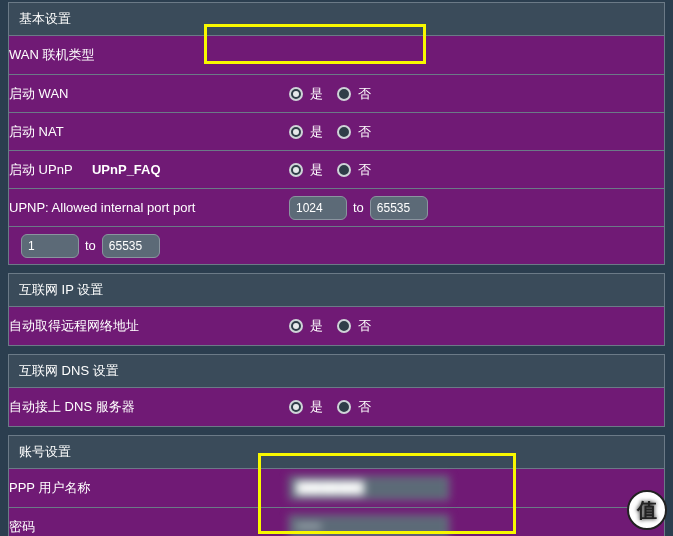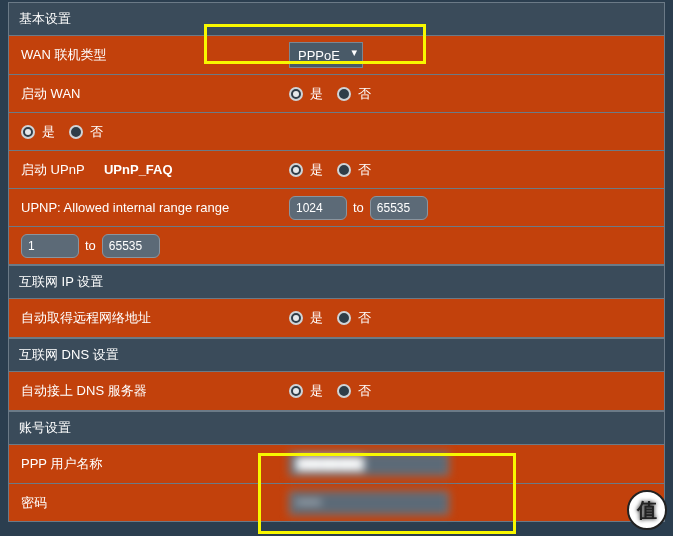--- a/index.html
+++ b/index.html
@@ -9,40 +9,39 @@
     font-size: 13px;
     color: #ffffff;
     width: 673px;
     height: 536px;
     overflow: hidden;
     position: relative;
     padding: 2px 8px 0 8px;
   }
   .panel {
     border: 1px solid #6b7a87;
-    margin-bottom: 0;
-    background: #c2410c;
+    margin-bottom: 8px;
+    background: #701a75;
   }
   .panel-header {
     background: #3a4b5a;
     padding: 7px 10px;
     font-size: 13px;
     border-bottom: 1px solid #6b7a87;
   }
   .row {
     display: flex;
     align-items: center;
     border-top: 1px solid #6b7a87;
     min-height: 38px;
     padding: 3px 0;
   }
   .panel-header + .row { border-top: none; }
   .label-cell {
     width: 268px;
-    padding-left: 12px;
     flex-shrink: 0;
   }
   .input-cell {
     flex: 1;
     padding-left: 12px;
     display: flex;
     align-items: center;
     gap: 6px;
   }
   select {
@@ -133,40 +132,34 @@
   }
 </style>
 </head>
 <body>
 
 <div class="panel">
   <div class="panel-header">基本设置</div>
 
   <div class="row">
     <div class="label-cell">WAN 联机类型</div>
-    <div class="input-cell">
-      <span class="select-wrap">
-        <select>
-          <option>PPPoE</option>
-        </select>
-      </span>
-    </div>
   </div>
 
   <div class="row">
     <div class="label-cell">启动 WAN</div>
     <div class="input-cell">
       <input type="radio" name="wan" checked="" style="">
       <span class="radio-label">是</span>
       <input type="radio" name="wan" style="">
       <span class="radio-label">否</span>
     </div>
   </div>
 
   <div class="row">
+    <div class="label-cell">启动 NAT</div>
     <div class="input-cell">
       <input type="radio" name="nat" checked="" style="">
       <span class="radio-label">是</span>
       <input type="radio" name="nat" style="">
       <span class="radio-label">否</span>
     </div>
   </div>
 
   <div class="row">
     <div class="label-cell">
@@ -175,21 +168,21 @@
     </div>
     <div class="input-cell">
       <input type="radio" name="upnp" checked="" style="">
       <span class="radio-label">是</span>
       <input type="radio" name="upnp" style="">
       <span class="radio-label">否</span>
     </div>
   </div>
 
   <div class="row">
-    <div class="label-cell">UPNP: Allowed internal range range</div>
+    <div class="label-cell">UPNP: Allowed internal port port</div>
     <div class="input-cell">
       <input type="text" class="port" value="1024" style="">
       <span>to</span>
       <input type="text" class="port" value="65535" style="">
     </div>
   </div>
 
   <div class="row">
     <div class="input-cell">
       <input type="text" class="port" value="1" style="">

